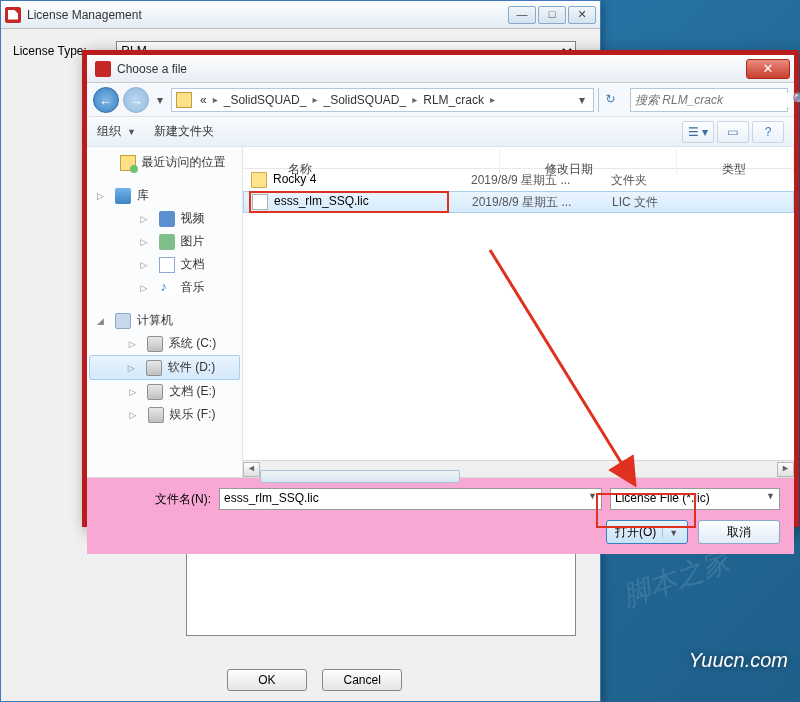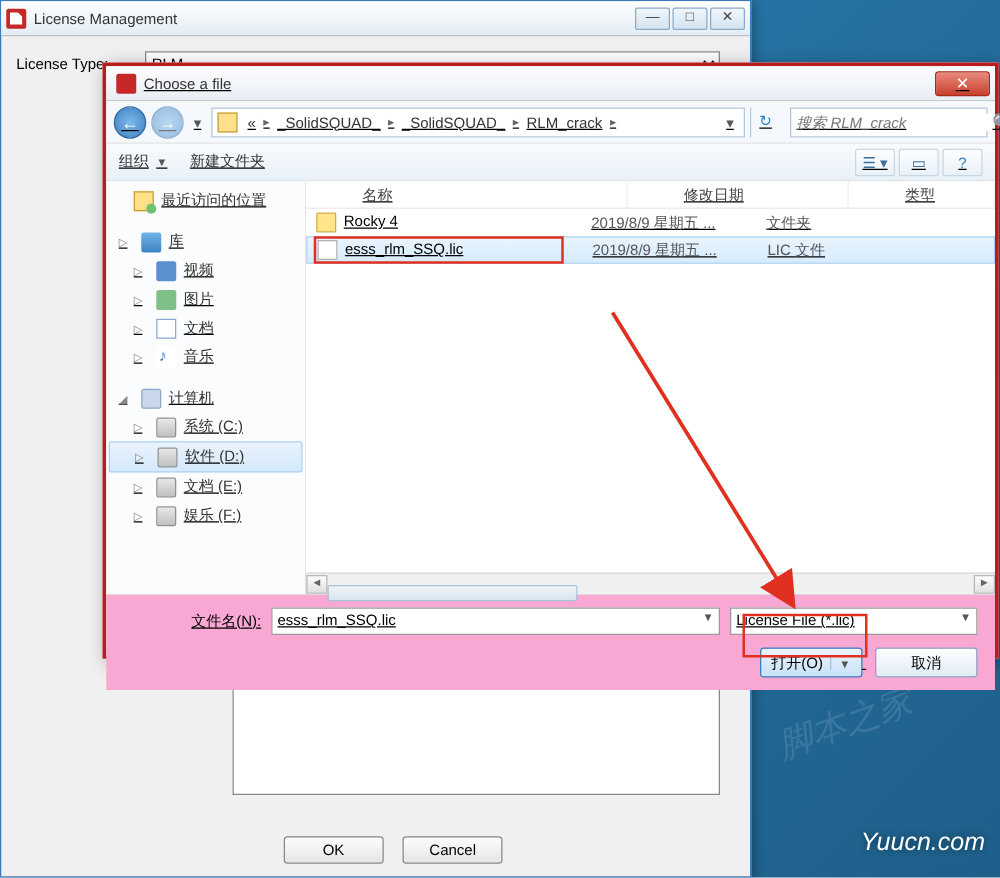--- a/index.html
+++ b/index.html
@@ -17,21 +17,21 @@
 .titlebar .winbtn { width: 28px; height: 18px; border: 1px solid #8aa8c8; background: linear-gradient(#f0f6fb,#d3e3f0); margin-left: 2px; text-align: center; line-height: 14px; border-radius: 2px; font-size: 11px; color: #444; }
 .titlebar .winbtn.close { }
 .win-license .body { padding: 12px; }
 .win-license label { display: inline-block; width: 100px; }
 .win-license select.lt { width: 460px; height: 20px; border: 1px solid #888; background: #fff; }
 .white-box { position: absolute; left: 185px; top: 525px; width: 390px; height: 110px; background: #fff; border: 1px solid #888; }
 .bottom-btns { position: absolute; left: 0; bottom: 10px; width: 100%; text-align: center; padding-left: 28px; }
 .btn { display: inline-block; min-width: 80px; height: 22px; line-height: 20px; border: 1px solid #888; background: linear-gradient(#fdfdfd,#e5e5e5); margin: 0 6px; text-align: center; border-radius: 3px; padding: 0 14px; cursor: pointer; }
 
 
-.win-file { position: absolute; left: 82px; top: 50px; width: 717px; height: 477px; background: #fff; border: 3px solid #b91c1c; box-shadow: 4px 4px 15px rgba(0,0,0,0.4); text-decoration: underline; }
+.win-file { position: absolute; left: 82px; top: 50px; width: 717px; height: 477px; background: #fff; border: 5px solid #b91c1c; box-shadow: 4px 4px 15px rgba(0,0,0,0.4); }
 .win-file .tb { height: 28px; background: linear-gradient(#fdfdfd, #e8eef6); border-bottom: 1px solid #c8c8c8; display: flex; align-items: center; padding: 0 2px; }
 .win-file .tb .appicon { width: 16px; height: 16px; background: #c62828; margin: 0 6px; border-radius: 2px; }
 .win-file .tb .title { flex: 1; color: #333; }
 .win-file .tb .close { width: 44px; height: 20px; background: linear-gradient(#e98a7f,#c8402c); border: 1px solid #a82b1a; border-radius: 3px; color: #fff; text-align: center; line-height: 18px; font-size: 13px; margin-right: 2px; }
 
 .navrow { height: 34px; display: flex; align-items: center; padding: 3px 6px; background: #f5f9fd; border-bottom: 1px solid #e0e0e0; gap: 4px; }
 .navbtn { width: 26px; height: 26px; border-radius: 13px; background: radial-gradient(#7fb8e8,#3a7fc2); border: 1px solid #2f6aa3; color: #fff; text-align: center; line-height: 24px; font-size: 14px; }
 .navbtn.fwd { opacity: 0.5; }
 .drop-arrow { width: 14px; text-align: center; color: #555; }
 .breadcrumb { flex: 1; height: 24px; border: 1px solid #b4c8dc; background: #fff; display: flex; align-items: center; padding: 0 4px; }
@@ -45,69 +45,69 @@
 
 .toolbar2 { height: 30px; background: linear-gradient(#f8fbfe,#e9f0f8); border-bottom: 1px solid #dbe3ec; display: flex; align-items: center; padding: 0 10px; }
 .toolbar2 .org { margin-right: 6px; color: #333; }
 .toolbar2 .dd { color: #555; font-size: 9px; margin-right: 18px; }
 .toolbar2 .newf { color: #333; }
 .toolbar2 .spacer { flex: 1; }
 .toolbar2 .vbtn { width: 32px; height: 22px; border: 1px solid #c9d6e4; background: linear-gradient(#fdfeff,#eaf1f9); margin-left: 3px; text-align: center; line-height: 20px; color: #3a6fa0; border-radius: 2px; }
 
 .main { display: flex; height: 330px; }
 .sidebar { width: 160px; border-right: 1px solid #e4e4e4; background: #fafcfe; padding: 4px 0; overflow: hidden; }
-.sb-item { display: flex; align-items: center; padding: 3px 6px 3px 22px; color: #333; gap: 6px; }
+.sb-item { display: flex; align-items: center; padding: 3px 6px 3px 22px; color: #333; gap: 6px; justify-content: center; }
 .sb-group { padding: 3px 6px 3px 10px; display: flex; align-items: center; gap: 6px; font-weight: normal; color: #333; margin-top: 10px; }
 .sb-item.sel { background: linear-gradient(#e9f3fd,#d4e9fb); border: 1px solid #a8cef0; border-radius: 2px; margin: 0 2px; padding-left: 20px; }
 .ico { width: 16px; height: 16px; display: inline-block; }
 .ico.recent { background: #ffe089; border: 1px solid #c9a030; position: relative; }
 .ico.recent::after { content:""; position: absolute; right: -3px; bottom: -3px; width: 8px; height: 8px; border-radius: 50%; background: #6fc06f; }
 .ico.lib { background: linear-gradient(#6fb3e8,#3d84c4); border-radius: 2px; }
 .ico.vid { background: #5a8fd0; border-radius: 2px; }
 .ico.pic { background: #7fc088; border-radius: 2px; }
 .ico.doc { background: #fff; border: 1px solid #8aa8d0; }
 .ico.mus { background: #fff; position: relative; }
 .ico.mus::after { content: "♪"; color: #3a7fc2; position: absolute; left: 2px; top: -1px; font-size: 13px; }
 .ico.comp { background: #c8d8ea; border: 1px solid #8aa8c8; border-radius: 2px; }
 .ico.drive { background: linear-gradient(#e8e8e8,#c0c0c0); border: 1px solid #909090; border-radius: 2px; }
 .ico.folder { background: #ffe48a; border: 1px solid #d0ac50; border-radius: 1px; }
 .ico.file { background: #fff; border: 1px solid #b0b0b0; }
 .tri { color: #888; font-size: 9px; margin-right: 2px; width: 10px; display: inline-block; }
 
 .filearea { flex: 1; background: #fff; position: relative; }
 .fhead { display: flex; height: 22px; border-bottom: 1px solid #e8e8e8; color: #444; }
-.fhead div { padding: 3px 8px; border-right: 1px solid #f0f0f0; margin-left: 37px; }
+.fhead div { padding: 14px 8px; border-right: 1px solid #f0f0f0; margin-left: 37px; }
 .col-name { width: 220px; }
 .col-date { width: 140px; }
 .col-type { width: 80px; }
 .col-size { flex: 1; }
 .frow { display: flex; height: 22px; align-items: center; }
 .frow .col-name { display: flex; gap: 6px; padding-left: 8px; width: 220px; }
 .frow .col-date { width: 140px; padding-left: 8px; color: #555; }
 .frow .col-type { width: 80px; padding-left: 8px; color: #555; }
 .frow .col-size { flex: 1; }
 .frow.sel { background: linear-gradient(#eaf4fe,#d5ebfd); border: 1px solid #a8cef0; }
 .redbox { position: absolute; border: 2px solid #e03020; pointer-events: none; }
 .hscroll { position: absolute; left: 0; right: 0; bottom: 0; height: 17px; background: #f0f0f0; border-top: 1px solid #d8d8d8; display: flex; align-items: center; }
 .hscroll .sbtn { width: 17px; height: 15px; background: linear-gradient(#fdfdfd,#e0e0e0); border: 1px solid #b8b8b8; text-align: center; font-size: 9px; color: #666; }
 .hscroll .track { flex: 1; position: relative; }
 .hscroll .thumb { position: absolute; left: 0; width: 200px; height: 13px; top: 1px; background: linear-gradient(#f0f4f8,#d8e4f0); border: 1px solid #a8c0d8; border-radius: 2px; }
 
 .bottombar { padding: 10px 14px; background: #f9a8d4; border-top: 1px solid #dcdcdc; }
 .fnrow { display: flex; align-items: center; margin-bottom: 10px; gap: 8px; }
 .fnrow label { width: 110px; text-align: right; }
 .fnrow .combo { flex: 1; height: 22px; border: 1px solid #999; background: #fff; padding: 2px 4px; }
-.fnrow .filter { width: 198px; height: 22px; border: 1px solid #999; background: #fff; padding: 2px 4px; }
+.fnrow .filter { width: 170px; height: 22px; border: 1px solid #999; background: #fff; padding: 2px 4px; }
 .btnrow { text-align: right; }
 .btn2 { display: inline-block; min-width: 82px; height: 24px; line-height: 22px; border: 1px solid #8aa8c8; background: linear-gradient(#fdfeff,#e0ecf6); text-align: center; border-radius: 3px; margin-left: 7px; cursor: pointer; }
 .btn2.open { border: 1px solid #3a7fc2; background: linear-gradient(#eaf4fe,#c8e2f8); }
 .btn2 .dd2 { border-left: 1px solid #a8c0d8; padding-left: 6px; margin-left: 6px; font-size: 9px; color: #555; }
 
 .arrow-ann { position: absolute; pointer-events: none; }
-.yuucn { position: absolute; right: 12px; bottom: 16px; color: #fff; font-size: 20px; font-style: italic; text-shadow: 0 0 6px rgba(0,0,0,0.5); }
+.yuucn { position: absolute; right: 12px; bottom: 30px; color: #fff; font-size: 20px; font-style: italic; text-shadow: 0 0 6px rgba(0,0,0,0.5); }
 </style>
 </head>
 <body>
 
 <div class="wm" style="left:10px; top:180px;">www.jb51.net</div>
 <div class="wm" style="left:10px; top:440px;">www.jb51.net</div>
 <div class="wm" style="left:420px; top:360px; color:rgba(120,120,120,0.12);">脚本之家</div>
 <div class="wm" style="left:120px; top:620px; color:rgba(120,120,120,0.12);">脚本之家</div>
 <div class="wm" style="left:620px; top:560px; color:rgba(255,255,255,0.12);">脚本之家</div>
 

